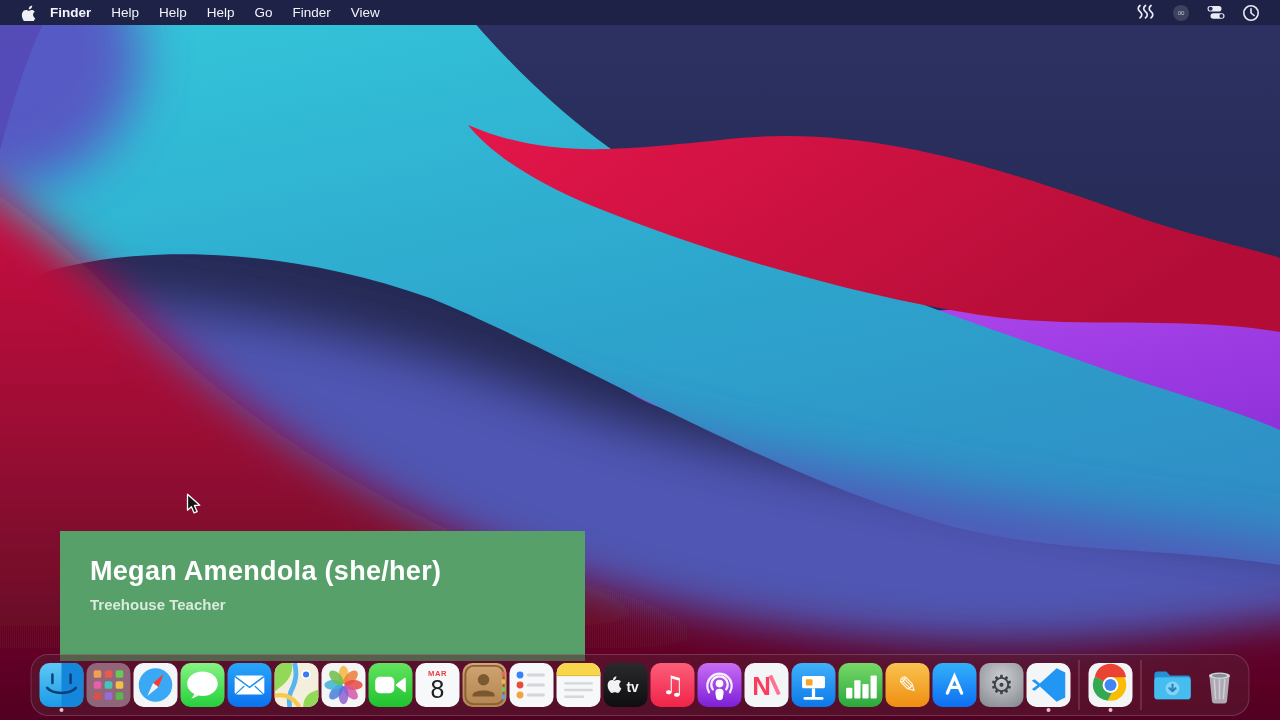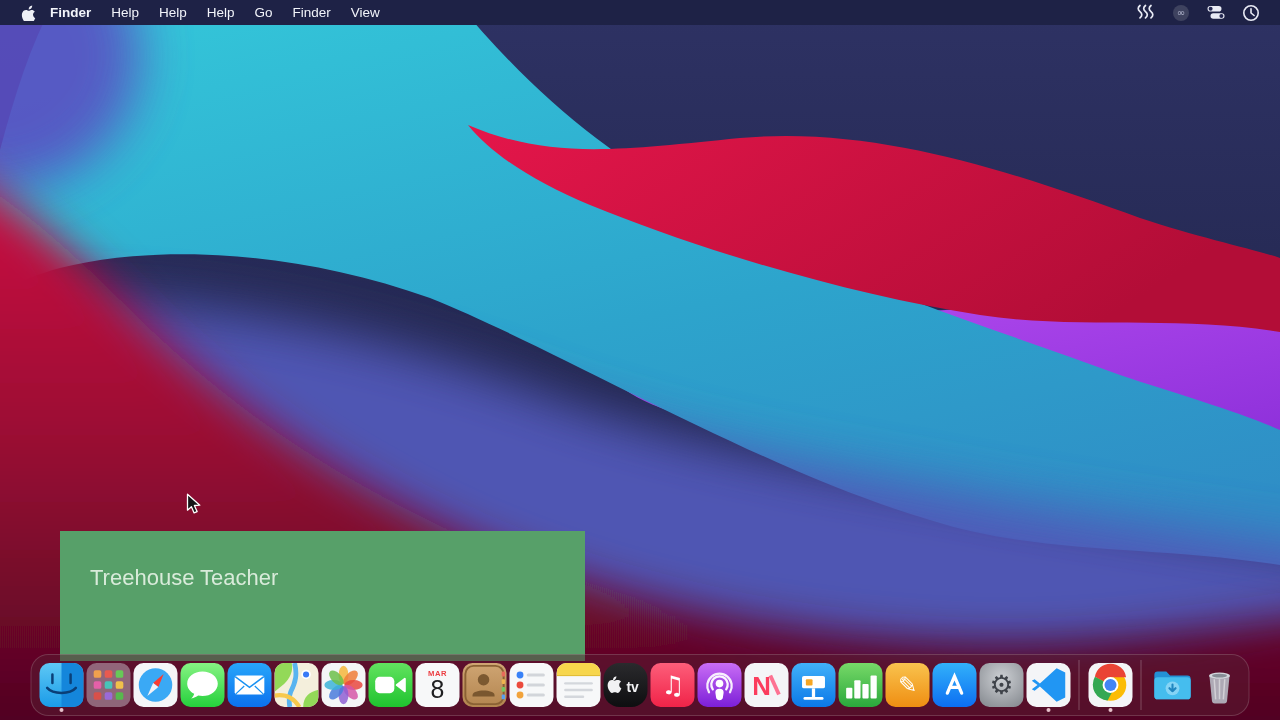--- a/index.html
+++ b/index.html
@@ -16,21 +16,21 @@
   .apple{display:flex;align-items:center;margin:0 4px 0 21px;}
   .mb-item{padding:0 10px;line-height:25px;cursor:default;}
   .mb-item.bold{font-weight:700;}
   .mb-right{display:flex;align-items:center;gap:17px;margin-right:20px;height:100%;}
   .status-ic{display:flex;align-items:center;}
 
   
   .banner{position:absolute;left:60px;top:531px;width:525px;height:130px;z-index:10;
           padding:25px 0 0 30px;color:#fff;}
   .banner-name{font-size:27px;font-weight:700;letter-spacing:.3px;}
-  .banner-role{font-size:22px;font-weight:400;color:rgba(240,248,238,.85);margin-top:9px;}
+  .banner-role{font-size:15px;font-weight:700;color:rgba(240,248,238,.85);margin-top:9px;}
 
   
   .dock{position:absolute;left:50%;bottom:4px;transform:translateX(-50%);z-index:20;
         display:flex;align-items:center;padding:5px 6px;border-radius:18px;
         border:1px solid rgba(255,255,255,0.16);}
   .dock-item{position:relative;width:44px;height:44px;margin:0 1.5px;cursor:pointer;}
   .dock-item .ic{width:44px;height:44px;border-radius:10px;overflow:hidden;}
   .dock-item .ic.plain{border-radius:0;overflow:visible;background:transparent!important;}
   .dock-item svg{display:block;width:44px;height:44px;}
   .dock-dot{position:absolute;left:50%;bottom:-5px;width:4px;height:4px;border-radius:50%;
@@ -147,20 +147,21 @@
         <span class="status-ic">
           <svg width="18" height="18" viewBox="0 0 18 18">
             <circle cx="9" cy="9" r="7.2" fill="none" stroke="#e9ebf5" stroke-width="1.6"></circle>
             <path d="M9 9 L9 4.8 M9 9 L12.1 11.5" stroke="#e9ebf5" stroke-width="1.6" stroke-linecap="round" fill="none"></path>
           </svg>
         </span>
       </div>
   </header>
 
   <div class="banner" style="background: rgb(87, 160, 105);">
+    <div class="banner-name">Megan Amendola (she/her)</div>
     <div class="banner-role">Treehouse Teacher</div>
   </div>
 
   <svg class="cursor" width="17" height="23" viewBox="0 0 17 23" style="left: 186px; top: 493px;">
     <path d="M1.5 1.2 L1.5 17.2 L5.4 13.7 L8.1 19.9 L11.1 18.6 L8.4 12.5 L13.8 12.2 Z" fill="#151517" stroke="#ffffff" stroke-width="1.3" stroke-linejoin="round"></path>
   </svg>
 
   <nav class="dock" style="background: rgba(88, 30, 50, 0.5);">
       <div class="dock-item" title="Finder">
         <div class="ic" style="background: linear-gradient(rgb(94, 200, 245), rgb(26, 155, 232));">
@@ -288,21 +289,21 @@
             <rect x="0" y="12.5" width="46" height="1.2" fill="#e2be34"></rect>
             <g fill="#d4d7dc">
               <rect x="8" y="20" width="30" height="2.6" rx="1.3"></rect>
               <rect x="8" y="27" width="30" height="2.6" rx="1.3"></rect>
               <rect x="8" y="34" width="21" height="2.6" rx="1.3"></rect>
             </g>
           </svg>
         </div>
       </div>
       <div class="dock-item" title="Apple TV">
-        <div class="ic" style="background: linear-gradient(rgb(42, 42, 45), rgb(14, 14, 16)); border-radius: 16px;">
+        <div class="ic" style="background: linear-gradient(rgb(42, 42, 45), rgb(14, 14, 16));">
           <svg viewBox="0 0 46 46">
             <g fill="#f2f2f4">
               <path d="M14.8 17.9 c-1.1-.1-2.4.7-3.1.7-.7 0-1.8-.7-2.9-.7-1.5 0-2.9.9-3.7 2.2-1.6 2.7-.4 6.8 1.1 9 .7 1.1 1.6 2.3 2.8 2.2 1.1 0 1.5-.7 2.9-.7 1.3 0 1.7.7 2.9.7 1.2 0 2-1.1 2.7-2.2.8-1.3 1.2-2.5 1.2-2.6-.1 0-2.3-.9-2.3-3.5 0-2.2 1.8-3.2 1.9-3.3-1-1.5-2.6-1.7-3.5-1.8z"></path>
               <path d="M12.6 16.7 c.6-.8 1-1.8.9-2.9-.9.1-2 .6-2.6 1.4-.6.7-1.1 1.8-.9 2.8 1 .1 2-.5 2.6-1.3z"></path>
               <text x="24" y="30.5" font-family="Liberation Sans, sans-serif" font-size="14.5" font-weight="600">tv</text>
             </g>
           </svg>
         </div>
       </div>
       <div class="dock-item" title="Music">

